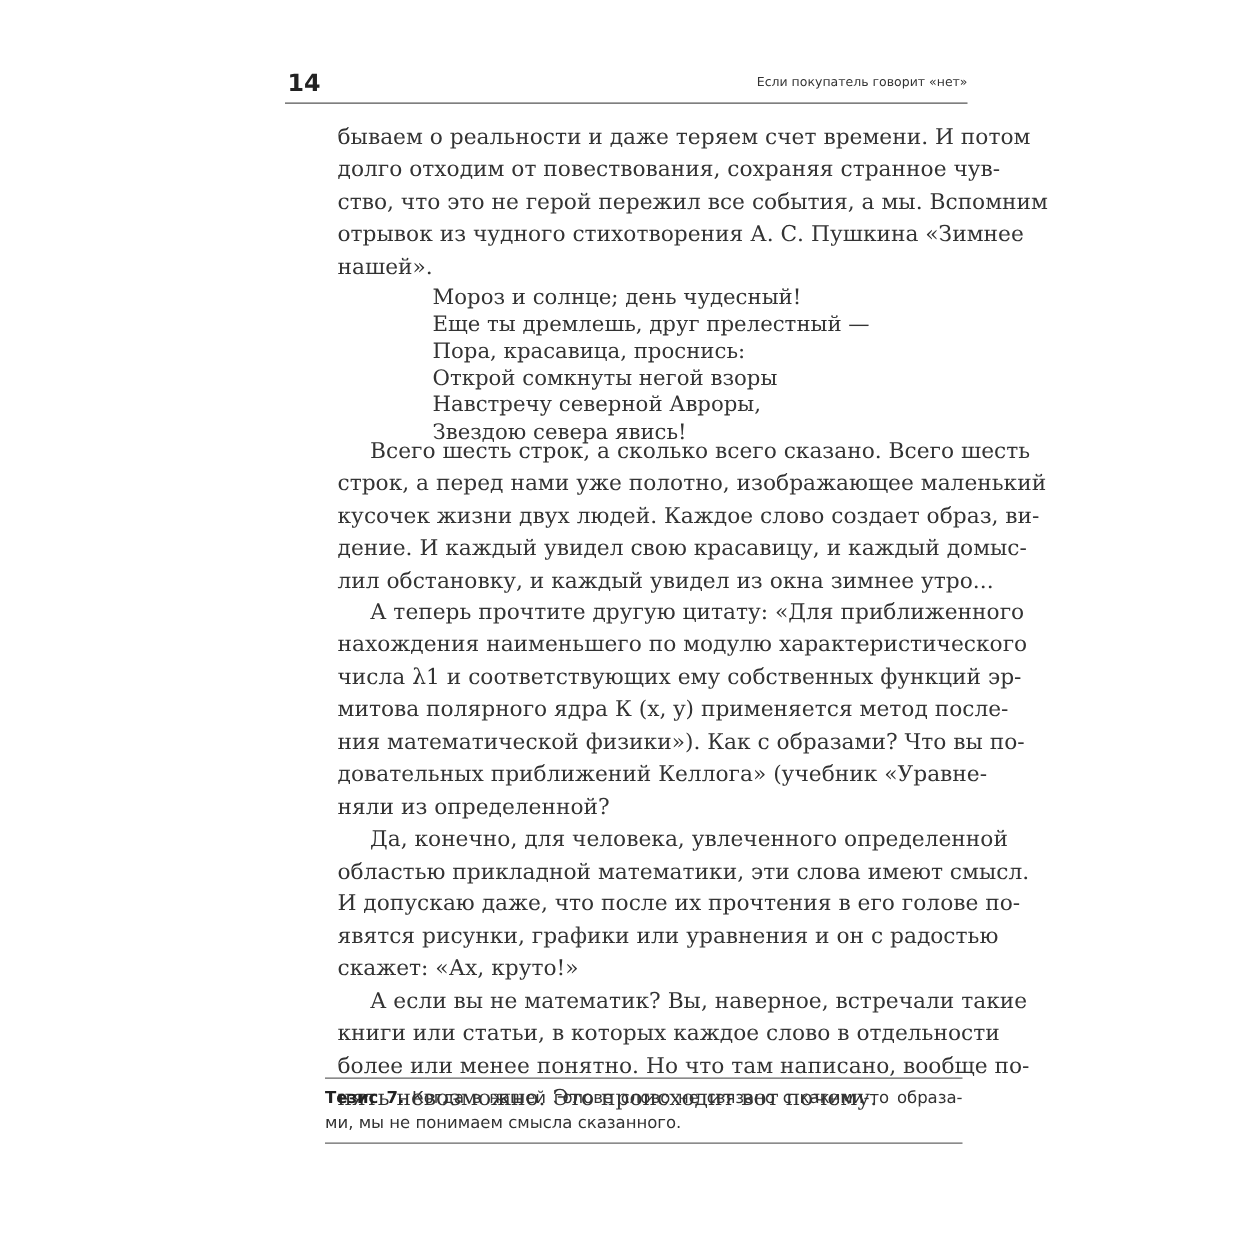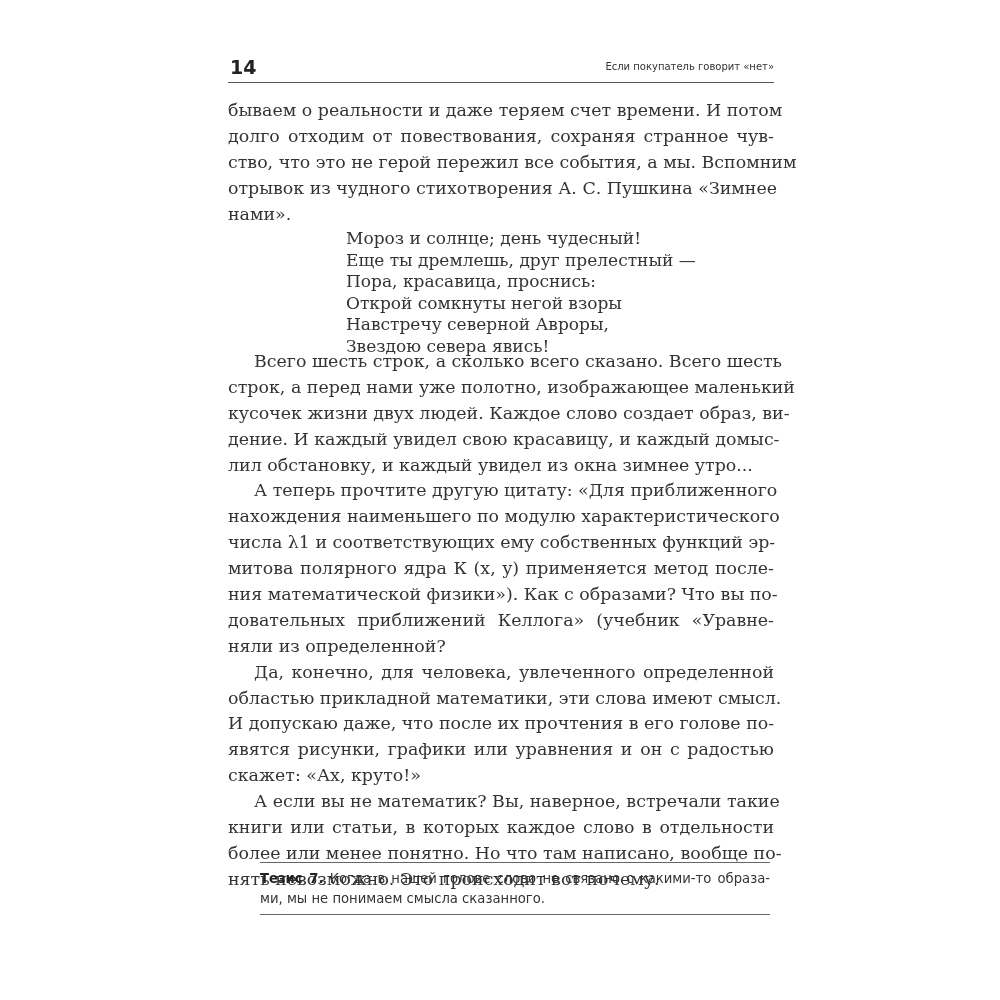--- a/index.html
+++ b/index.html
@@ -9,21 +9,21 @@
     position: absolute; left: 0; top: 52px; width: 546px; height: 30px;
     border-bottom: 1.5px solid #555;
     font-family: "DejaVu Sans", sans-serif; color: #333;
   }
   .page-number { position: absolute; left: 2px; top: 4px; font-size: 19px; font-weight: bold; color: #222; }
   .running-title { position: absolute; right: 0; top: 9px; font-size: 10px; color: #333; }
   .body-text {
     position: absolute; left: 0; top: 98px; width: 546px;
     font-family: "DejaVu Serif", serif; font-size: 17.4px; line-height: 25.9px; color: #333;
   }
-  .line { white-space: nowrap; display: block; text-align: justify; text-align-last: justify; height: 25.9px; }
+  .line { white-space: nowrap; display: block; text-align: justify; text-align-last: justify; height: 25.9px; margin-left: 42px; }
   .line.last { text-align-last: left; }
   .line.indent { padding-left: 26px; }
   .poem {
     position: absolute; left: 118px; top: 228px;
     font-family: "DejaVu Serif", serif; font-size: 17px; line-height: 21.6px; color: #333;
   }
   .poem .pline { display: block; white-space: nowrap; }
   .body-text2 { top: 349px; }
   .thesis {
     position: absolute; left: 32px; top: 862px; width: 510px;
@@ -42,21 +42,21 @@
   <div class="running-head">
     <span class="page-number">14</span>
     <span class="running-title">Если покупатель говорит «нет»</span>
   </div>
 
   <div class="body-text">
     <span class="line">бываем о реальности и даже теряем счет времени. И потом</span>
     <span class="line">долго отходим от повествования, сохраняя странное чув-</span>
     <span class="line">ство, что это не герой пережил все события, а мы. Вспомним</span>
     <span class="line">отрывок из чудного стихотворения А. С. Пушкина «Зимнее</span>
-    <span class="line last">нами».</span>
+    <span class="line last">нашей».</span>
   </div>
 
   <div class="poem">
     <span class="pline">Мороз и солнце; день чудесный!</span>
     <span class="pline">Еще ты дремлешь, друг прелестный —</span>
     <span class="pline">Пора, красавица, проснись:</span>
     <span class="pline">Открой сомкнуты негой взоры</span>
     <span class="pline">Навстречу северной Авроры,</span>
     <span class="pline">Звездою севера явись!</span>
   </div>

